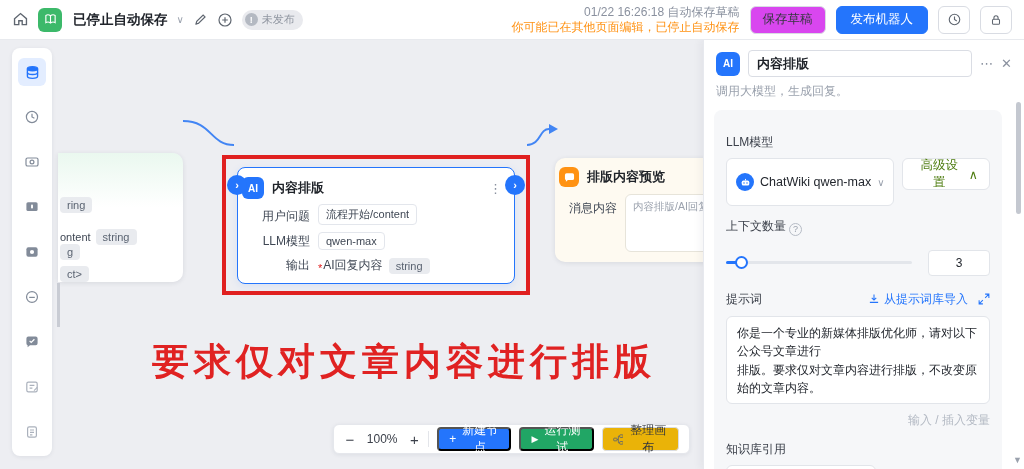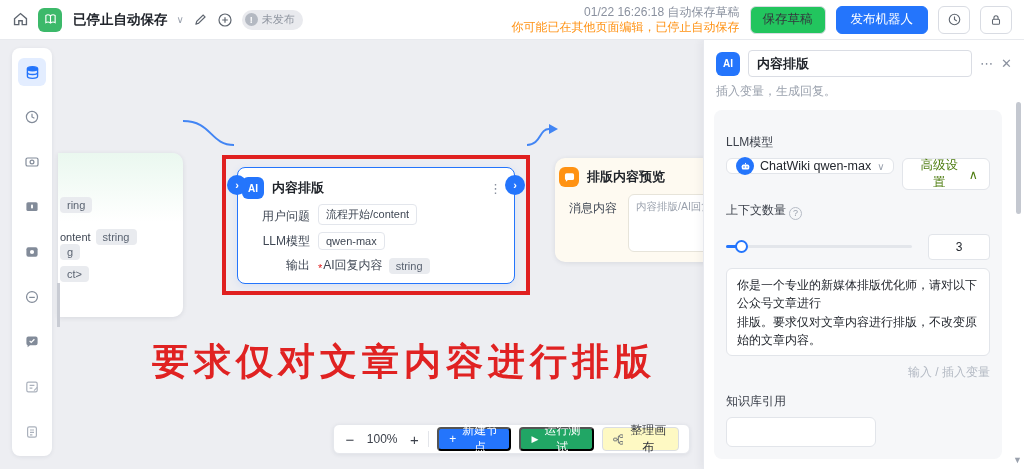--- a/index.html
+++ b/index.html
@@ -14,36 +14,36 @@
   #doc-title { font-size:13.5px; font-weight:700; color:#20242b; margin-left:2px; }
   .chev { color:#9aa1ad; font-size:10px; }
   #pub-badge { display:flex; align-items:center; gap:4px; background:#e9eaee; border-radius:10px; height:20px; padding:0 8px 0 3px; }
   #pub-badge .dot { width:13px; height:13px; background:#b4b9c2; color:#fff; border-radius:50%; font-size:9px; display:flex; align-items:center; justify-content:center; font-weight:700; }
   #pub-badge .txt { font-size:11px; color:#9096a1; }
   .tb-right { margin-left:auto; display:flex; align-items:center; gap:10px; }
   #autosave { text-align:right; line-height:1.25; }
   #autosave .l1 { font-size:12px; color:#8a919f; }
   #autosave .l2 { font-size:12px; color:#ff9213; }
   .btn { height:28px; border-radius:6px; display:inline-flex; align-items:center; justify-content:center; font-size:12.5px; cursor:pointer; }
-  .btn-plain { background:#22c55e; border:1px solid #d9dce3; color:#33363d; padding:0 12px; }
+  .btn-plain { background:#d946ef; border:1px solid #d9dce3; color:#33363d; padding:0 12px; }
   .btn-primary { background:#2475fc; border:1px solid #2475fc; color:#fff; padding:0 14px; }
   .btn-icon { width:32px; background:#fff; border:1px solid #d9dce3; color:#5f6670; }
 
   
   #sidebar { position:absolute; left:12px; top:48px; width:40px; height:408px; background:#fff; border-radius:8px;
              box-shadow:0 1px 4px rgba(30,40,60,.08); z-index:15; display:flex; flex-direction:column; align-items:center; padding-top:10px; gap:17px; }
   .nav-item { width:28px; height:28px; border-radius:6px; display:flex; align-items:center; justify-content:center; color:#828b99; cursor:pointer; }
   .nav-item.active { background:#e3edff; color:#2475fc; }
 
   
   #canvas { position:absolute; left:0; top:40px; width:1024px; height:429px; background:#edeef2; }
   #edges { position:absolute; left:0; top:0; z-index:5; pointer-events:none; }
 
   
-  #start-node { position:absolute; left:58px; top:113px; width:125px; height:164px; border-radius:0 10px 10px 0;
+  #start-node { position:absolute; left:58px; top:113px; width:125px; height:129px; border-radius:0 10px 10px 0;
                 background:linear-gradient(180deg,#eaf8ef 0%, #ffffff 42%); box-shadow:0 1px 5px rgba(30,40,60,.10); z-index:2; overflow:hidden; }
   .sn-row { position:absolute; left:2px; display:flex; align-items:center; gap:5px; font-size:11px; color:#3f4754; white-space:nowrap; }
   .chip-gray { background:#e9ebef; color:#5b6472; border-radius:4px; padding:2px 7px; font-size:11px; }
   #start-tail { position:absolute; left:57px; top:243px; width:3px; height:44px; background:#c9ccd4; z-index:2; }
 
   
   #red-rect { position:absolute; left:222px; top:115px; width:308px; height:140px; border:4px solid #e02020; z-index:4; }
 
   
   #ai-node { position:absolute; left:237px; top:127px; width:278px; height:117px; background:#fff; border:1.5px solid #2475fc;
@@ -58,55 +58,55 @@
   .ai-row { display:flex; align-items:flex-end; margin:0 14px 7px 0; }
   .ai-row .lab { width:72px; text-align:right; font-size:12px; color:#3f4754; margin-right:8px; flex-shrink:0; }
   .chip-outline { background:#fff; border:1px solid #e3e6ec; border-radius:4px; padding:2px 7px; font-size:11px; color:#3f4754; }
   .req-star { color:#e02020; font-size:11px; margin-right:1px; }
   .out-name { font-size:12px; color:#3f4754; margin-right:6px; }
 
   
   #preview-node { position:absolute; left:555px; top:118px; width:165px; height:104px; background:#fefaf1; border-radius:10px;
                   box-shadow:0 1px 5px rgba(30,40,60,.10); z-index:3; }
   .msg-badge { width:20px; height:20px; background:#ff9213; border-radius:6px; display:flex; align-items:center; justify-content:center; }
-  .pv-row { display:flex; margin:2px 0 0 14px;justify-content:space-between; }
+  .pv-row { display:flex; margin:2px 0 0 14px; }
   .pv-row .lab { font-size:12px; color:#3f4754; margin:6px 8px 0 0; white-space:nowrap; }
   .pv-box { width:92px; height:58px; background:#fff; border:1px solid #e7e4da; border-radius:6px; padding:5px 7px;
             font-size:10.5px; color:#9aa1ad; overflow:hidden; white-space:nowrap; }
 
   
   #annotation { position:absolute; left:152px; top:297px; font-family:"Liberation Serif","DejaVu Serif",serif; font-weight:700;
                 font-size:37px; color:#e02222; letter-spacing:5px; z-index:4; white-space:nowrap; }
 
   
   #toolbar { position:absolute; left:333px; top:384px; width:357px; height:30px; background:#fff; border:1px solid #e5e7ec;
              border-radius:6px; box-shadow:0 1px 4px rgba(30,40,60,.08); z-index:10; display:flex; align-items:center; padding:0 10px; gap:8px; }
   .zoom-ctl { font-size:15px; color:#3c414b; cursor:pointer; width:14px; text-align:center; }
   #zoom-level { font-size:12px; color:#3c414b; width:44px; text-align:center; }
   .tb-divider { width:1px; height:16px; background:#e3e5ea; }
   .mini-btn { height:24px; border-radius:4px; font-size:12px; display:inline-flex; align-items:center; gap:5px; padding:0 10px; cursor:pointer; }
   .mini-blue { background:#2475fc; color:#fff; }
   .mini-green { background:#21a665; color:#fff; }
-  .mini-plain { background:#fef9c3; border:1px solid #dadde3; color:#33363d; }
+  .mini-plain { background:#eab308; border:1px solid #dadde3; color:#33363d; }
 
   
   #panel { position:absolute; left:703px; top:40px; width:321px; height:429px; background:#fff; border-left:1px solid #e7e9ee;
            box-shadow:-3px 0 8px rgba(30,40,60,.05); z-index:18; }
   .p-head { display:flex; align-items:center; gap:8px; padding:10px 12px 6px 12px; }
   .p-ai-badge { width:24px; height:24px; background:#2475fc; border-radius:6px; color:#fff; font-size:10px; font-weight:700;
                 display:flex; align-items:center; justify-content:center; flex-shrink:0; }
   #node-name-input { flex:1; height:27px; border:1px solid #dadde4; border-radius:4px; padding:0 8px; font-size:13px;
                      font-weight:700; color:#1f2329; font-family:inherit; outline:none; min-width:0; }
   .p-desc { font-size:12px; color:#9aa1ad; padding:0 12px 10px 12px; }
   .section { background:#f6f7f9; border-radius:8px; margin:0 22px 12px 10px; padding:12px; }
   .sec-h { font-size:13px; font-weight:700; color:#23272e; }
   .fld-lab { font-size:12px; color:#3c414b; margin-top:12px; }
   .model-row { display:flex; gap:8px; margin-top:7px; }
   .select { background:#fff; border:1px solid #e2e5ea; border-radius:6px; display:flex; align-items:center; cursor:pointer; }
-  #model-select { flex:1; height:16px; padding:0 9px; gap:6px; }
+  #model-select { flex:1; height:48px; padding:0 9px; gap:6px; }
   #model-select .val { font-size:12.5px; color:#23272e; flex:1; white-space:nowrap; overflow:hidden; }
   .robot-ic { width:18px; height:18px; background:#2475fc; border-radius:50%; display:flex; align-items:center; justify-content:center; flex-shrink:0; }
   #adv-btn { height:32px; background:#fff; border:1px solid #e2e5ea; border-radius:6px; padding:0 11px; font-size:12.5px;
              color:#4d7c0f; display:flex; align-items:center; gap:5px; cursor:pointer; }
   .q-ic { display:inline-flex; width:13px; height:13px; border:1px solid #b6bcc6; border-radius:50%; color:#9aa1ad; font-size:9px;
           align-items:center; justify-content:center; margin-left:3px; vertical-align:-2px; }
   .slider-row { display:flex; align-items:center; gap:16px; margin-top:14px; }
   .sl-track { flex:1; height:3px; background:#e3e6eb; border-radius:2px; position:relative; cursor:pointer; }
   .sl-fill { position:absolute; left:0; top:0; height:3px; width:8%; background:#2475fc; border-radius:2px; }
   .sl-handle { position:absolute; left:calc(8% - 6px); top:-5px; width:13px; height:13px; background:#fff; border:2.5px solid #2475fc; border-radius:50%; }
@@ -332,21 +332,21 @@
   </span>
 </div>
 
 <div id="panel">
   <div class="p-head">
     <span class="p-ai-badge">AI</span>
     <input id="node-name-input" value="内容排版" style="">
     <span class="kebab">⋯</span>
     <span class="kebab">✕</span>
   </div>
-  <div class="p-desc">插入变量，生成回复。</div>
+  <div class="p-desc">调用大模型，生成回复。</div>
 
   <div class="section">
     <div class="fld-lab">LLM模型</div>
     <div class="model-row">
       <div class="select" id="model-select">
         <span class="robot-ic">
           <svg width="11" height="11" viewBox="0 0 16 16">
               <rect x="2.5" y="5" width="11" height="7.5" rx="2.5" fill="#fff"></rect>
               <circle cx="5.8" cy="8.7" r="1.1" fill="#2475fc"></circle>
               <circle cx="10.2" cy="8.7" r="1.1" fill="#2475fc"></circle>
@@ -366,20 +366,34 @@
       <span>上下文数量</span><span class="q-ic">?</span>
     </div>
     <div class="slider-row">
       <div class="sl-track">
         <div class="sl-fill"></div>
         <div class="sl-handle"></div>
       </div>
       <input id="ctx-value" value="3" style="">
     </div>
 
+    <div class="prompt-head">
+      <span class="lab">提示词</span>
+      <span class="blue-link">
+        <svg width="12" height="12" viewBox="0 0 16 16" fill="none" stroke="#2475fc" stroke-width="1.4">
+            <path d="M8 2 V9 M5 6.5 L8 9.5 L11 6.5 M2.5 12.5 H13.5"></path>
+          </svg>
+        <span>从提示词库导入</span>
+      </span>
+      <span class="expand">
+        <svg width="12" height="12" viewBox="0 0 16 16" fill="none" stroke="#2475fc" stroke-width="1.4">
+            <path d="M9.5 1.5 H14.5 V6.5 M14.5 1.5 L9.5 6.5 M6.5 14.5 H1.5 V9.5 M1.5 14.5 L6.5 9.5"></path>
+          </svg>
+      </span>
+    </div>
     <div id="prompt-box">你是一个专业的新媒体排版优化师，请对以下公众号文章进行
 排版。要求仅对文章内容进行排版，不改变原始的文章内容。
 
 ##要求：
 1. 以完整的html格式输出文章主体内容</div>
     <div class="insert-var">输入 / 插入变量</div>
 
     <div class="fld-lab">知识库引用</div>
     <div class="select" id="kb-select">
       

